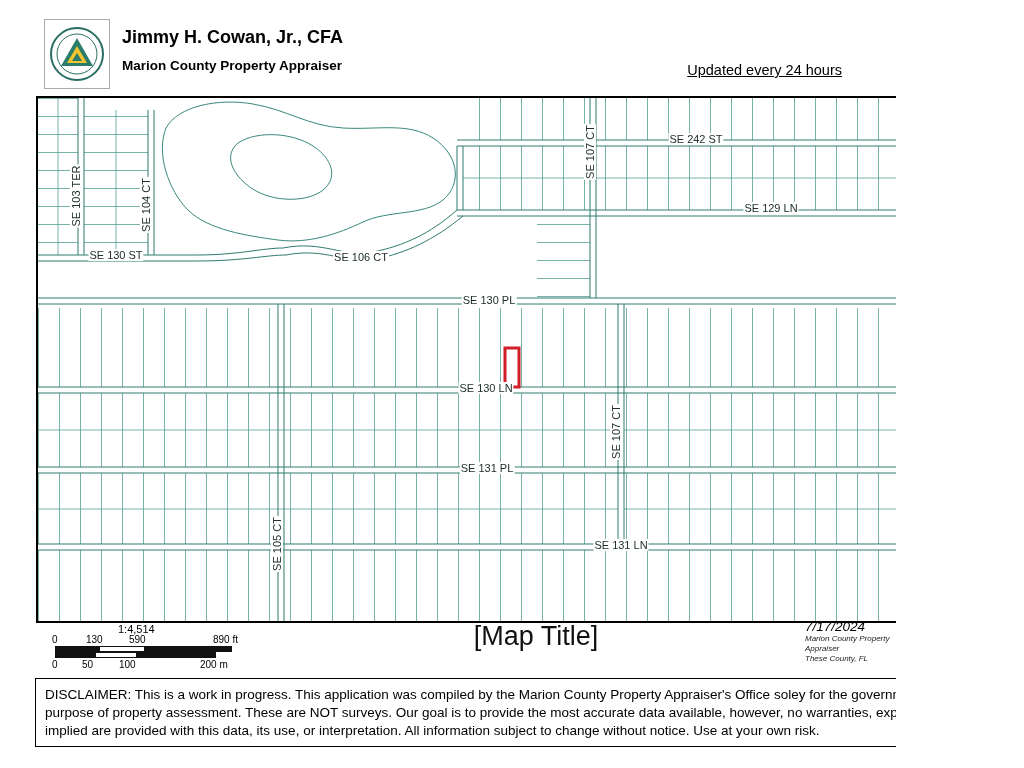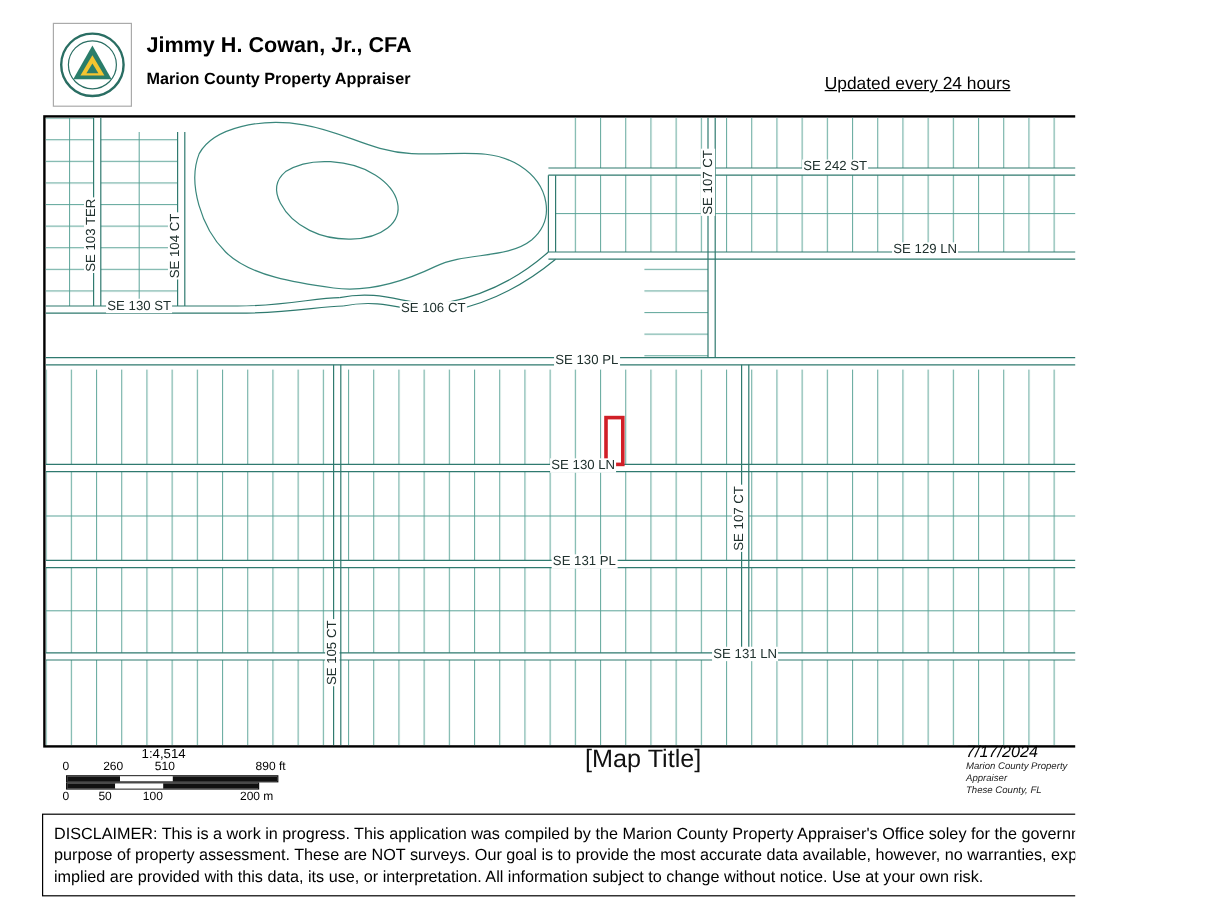--- a/index.html
+++ b/index.html
@@ -26,21 +26,21 @@
   .street-label.v{transform:translate(-50%,-50%) rotate(-90deg);}
   #watermark{position:absolute;left:905px;top:372px;font-size:16px;
       color:rgba(185,185,185,0.8);letter-spacing:0.5px;z-index:5;}
 
   
   .ftr-txt{position:absolute;font-size:10px;}
   #scale-ratio{position:absolute;left:118px;top:623px;font-size:11px;}
   .bar{position:absolute;height:4px;display:flex;border:1px solid #111;box-sizing:content-box;}
   .bar span{display:block;height:100%;}
   #map-title{position:absolute;left:536px;top:621px;transform:translateX(-50%);
-      font-size:21px;color:#111;}
+      font-size:27px;color:#111;}
   #date-block{position:absolute;left:805px;top:619px;font-style:italic;}
   #date-line{font-size:13.5px;}
   .attr-line{font-size:8px;color:#222;line-height:1.25;}
 
   
   #disclaimer{position:absolute;left:35px;top:678px;width:932px;
       border:1px solid #000;padding:7px 9px;font-size:13.5px;line-height:1.32;background:#fff;}
 </style>
 </head>
 <body>
@@ -149,22 +149,22 @@
     <div class="street-label" style="left:449px;top:370px">SE 131 PL</div>
     <div class="street-label v" style="left:239px;top:446px">SE 105 CT</div>
     <div class="street-label" style="left:583px;top:447px">SE 131 LN</div>
   </div>
 
   <div id="watermark">StellarMLS</div>
 
   <div id="scale-ratio">1:4,514</div>
 
   <div class="ftr-txt" style="left:52px;top:634px">0</div>
-  <div class="ftr-txt" style="left:86px;top:634px">260</div>
-  <div class="ftr-txt" style="left:129px;top:634px">510</div>
+  <div class="ftr-txt" style="left:86px;top:634px">130</div>
+  <div class="ftr-txt" style="left:129px;top:634px">590</div>
   <div class="ftr-txt" style="left:213px;top:634px">890 ft</div>
 
   <div class="bar" style="left:55px;top:646px;width:175px">
     <span style="width:44px;background:#111"></span>
       <span style="width:44px;background:#fff"></span>
       <span style="width:87px;background:#111"></span>
   </div>
   <div class="bar" style="left:55px;top:652px;width:159px">
     <span style="width:40px;background:#111"></span>
       <span style="width:40px;background:#fff"></span>

